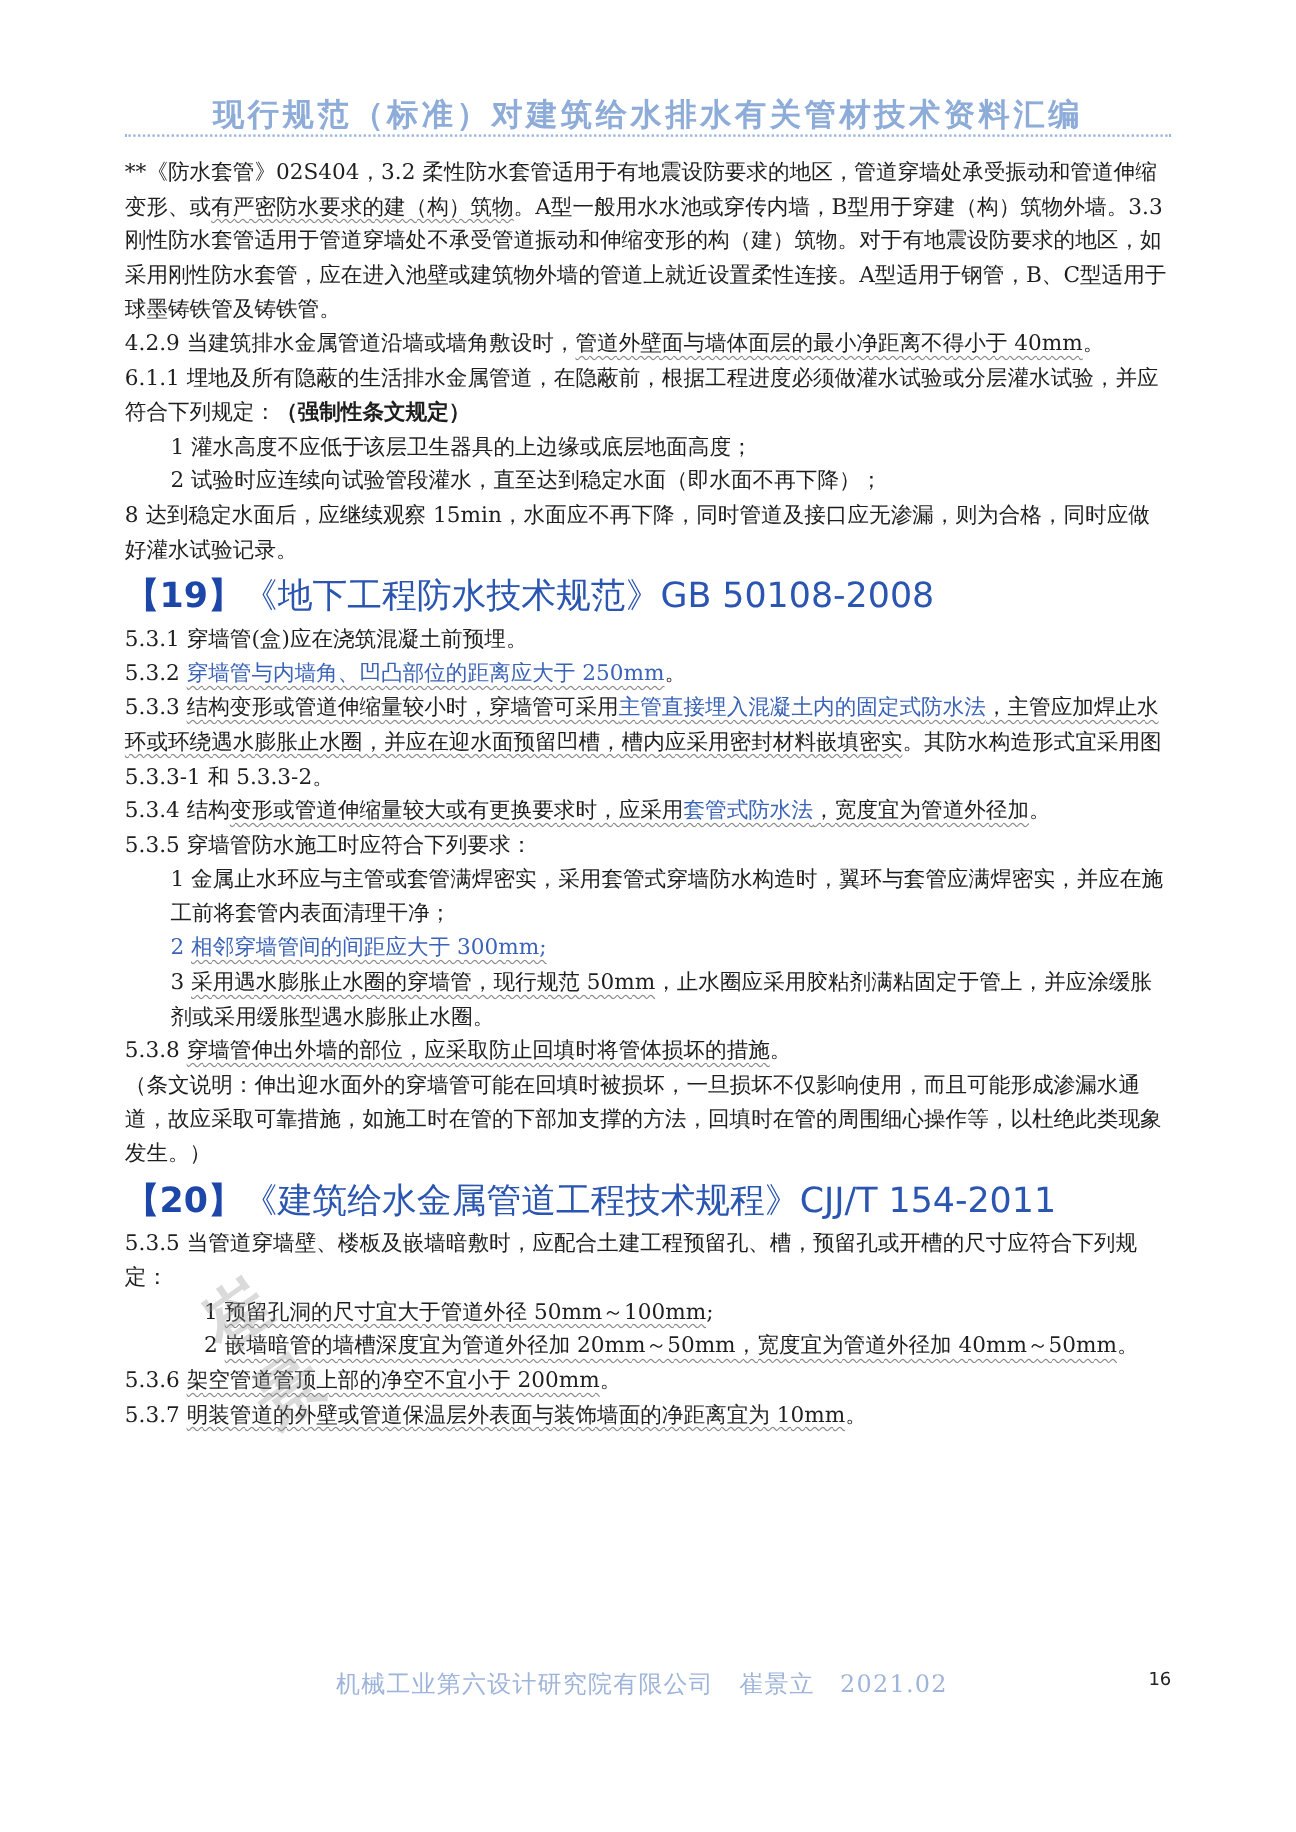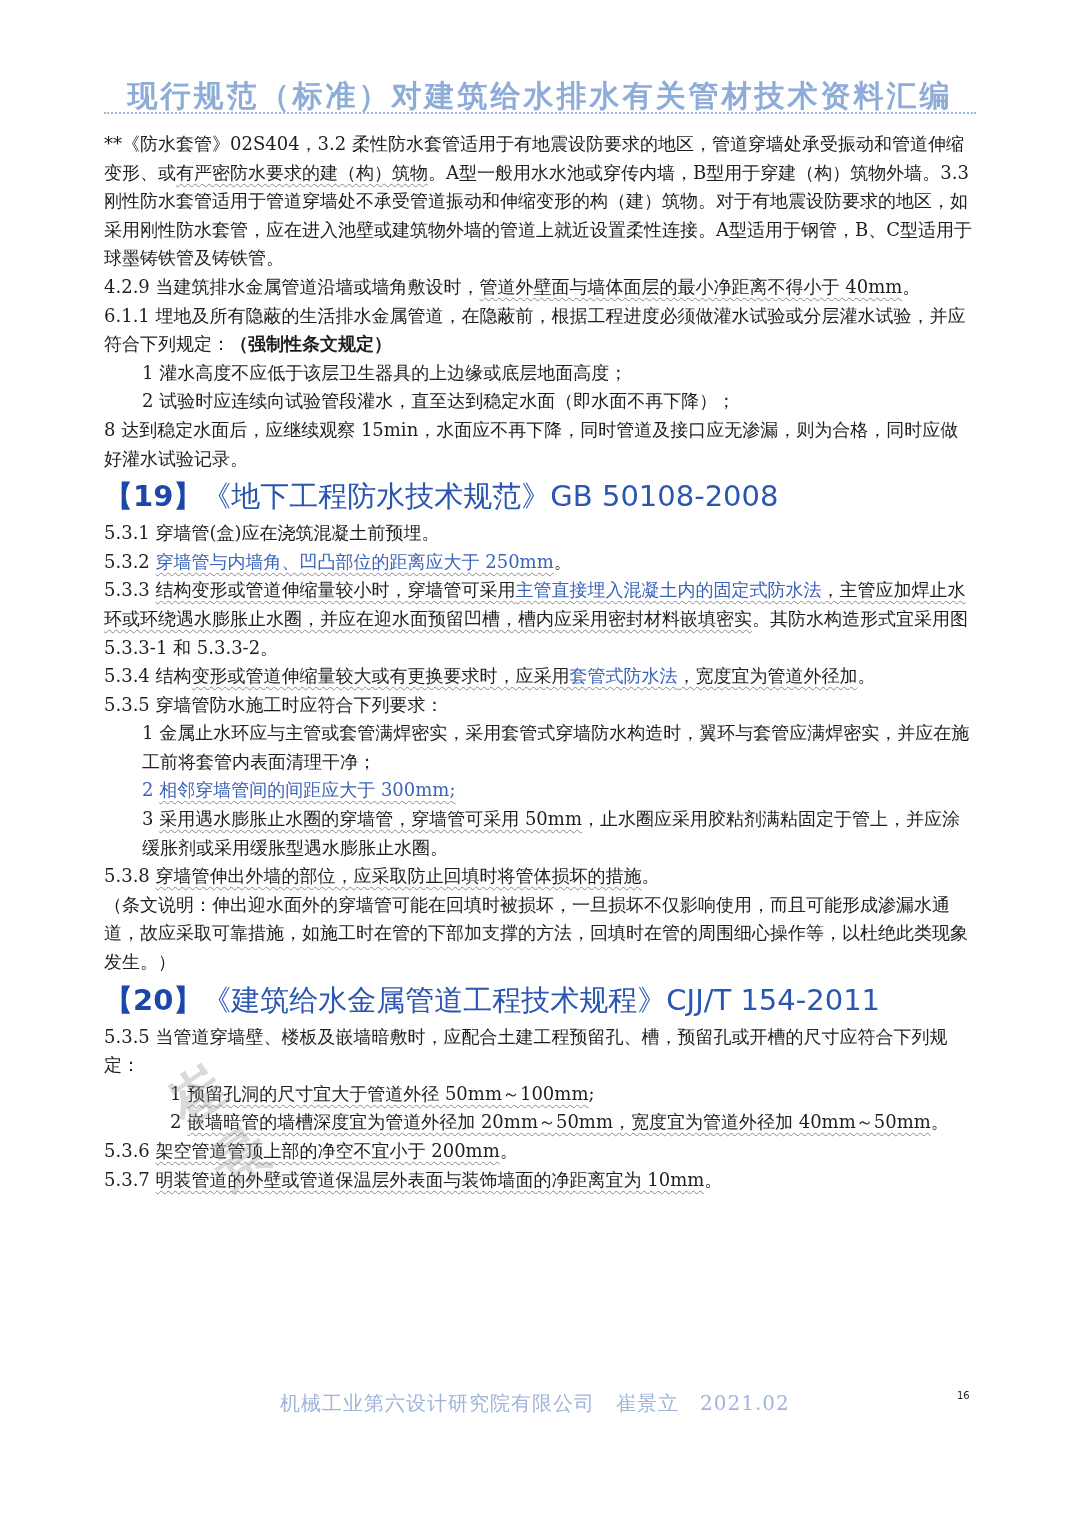--- a/index.html
+++ b/index.html
@@ -5,21 +5,21 @@
   html, body { margin: 0; padding: 0; background: #ffffff; }
   body {
     width: 1080px; height: 1527px; position: relative; overflow: hidden;
     font-family: "DejaVu Serif", "Liberation Serif", serif;
     color: #1e1e1e;
   }
   .page-header {
     position: absolute; left: 104px; top: 78px; width: 872px;
     text-align: center;
     font-family: "DejaVu Sans", "Liberation Sans", sans-serif;
-    font-weight: bold; font-size: 30px; color: #8eacd8;
+    font-weight: bold; font-size: 26px; color: #8eacd8;
     letter-spacing: 3px; line-height: 36px;
   }
   .header-rule {
     position: absolute; left: 104px; top: 112px; width: 872px; height: 0;
     border-top: 2px dotted #9db6dd;
   }
   .content {
     position: absolute; left: 104px; top: 130px; width: 872px;
     font-size: 18px; line-height: 28.6px;
   }
@@ -41,21 +41,21 @@
     transform: rotate(-35deg); pointer-events: none;
     font-family: "DejaVu Sans", sans-serif;
   }
   .footer {
     position: absolute; left: 280px; top: 1390px;
     font-size: 20px; color: #9fb4da; letter-spacing: 1px;
   }
   .page-number {
     position: absolute; left: 957px; top: 1390px;
     font-family: "DejaVu Sans", "Liberation Sans", sans-serif;
-    font-size: 10px; color: #222;
+    font-size: 15px; color: #222;
   }
 </style>
 </head>
 <body>
 
 <div class="page-header">现行规范（标准）对建筑给水排水有关管材技术资料汇编</div>
 <div class="header-rule"></div>
 
 <div class="content">
   <p>
@@ -83,21 +83,21 @@
   </p>
   <p>
     <span>5.3.4 结构</span><span class="u">变形或管道伸缩量较大或有更换要求时，应采用</span><span class="u blue">套管式防水法</span><span class="u">，宽度宜为管道外径加</span><span>。</span>
   </p>
   <p>5.3.5 穿墙管防水施工时应符合下列要求：</p>
   <p class="indent1">1 金属止水环应与主管或套管满焊密实，采用套管式穿墙防水构造时，翼环与套管应满焊密实，并应在施工前将套管内表面清理干净；</p>
   <p class="indent1">
     <span class="blue">2 </span><span class="u blue">相邻穿墙管间的间距应大于 300mm;</span>
   </p>
   <p class="indent1">
-    <span>3 </span><span class="u">采用遇水膨胀止水圈的穿墙管，穿墙管可采用 50mm</span><span>，止水圈应采用胶粘剂满粘固定于管上，并应涂缓胀剂或采用缓胀型遇水膨胀止水圈。</span>
+    <span>3 </span><span class="u">采用遇水膨胀止水圈的穿墙管，现行规范 50mm</span><span>，止水圈应采用胶粘剂满粘固定于管上，并应涂缓胀剂或采用缓胀型遇水膨胀止水圈。</span>
   </p>
   <p>
     <span>5.3.8 </span><span class="u">穿墙管伸出外墙的部位，应采取防止回填时将管体损坏的措施</span><span>。</span>
   </p>
   <p>（条文说明：伸出迎水面外的穿墙管可能在回填时被损坏，一旦损坏不仅影响使用，而且可能形成渗漏水通道，故应采取可靠措施，如施工时在管的下部加支撑的方法，回填时在管的周围细心操作等，以杜绝此类现象发生。）</p>
 
   <p class="section-heading">
     <span class="br">【20】</span><span>《建筑给水金属管道工程技术规程》CJJ/T 154-2011</span>
   </p>
   <p>5.3.5 当管道穿墙壁、楼板及嵌墙暗敷时，应配合土建工程预留孔、槽，预留孔或开槽的尺寸应符合下列规定：</p>

